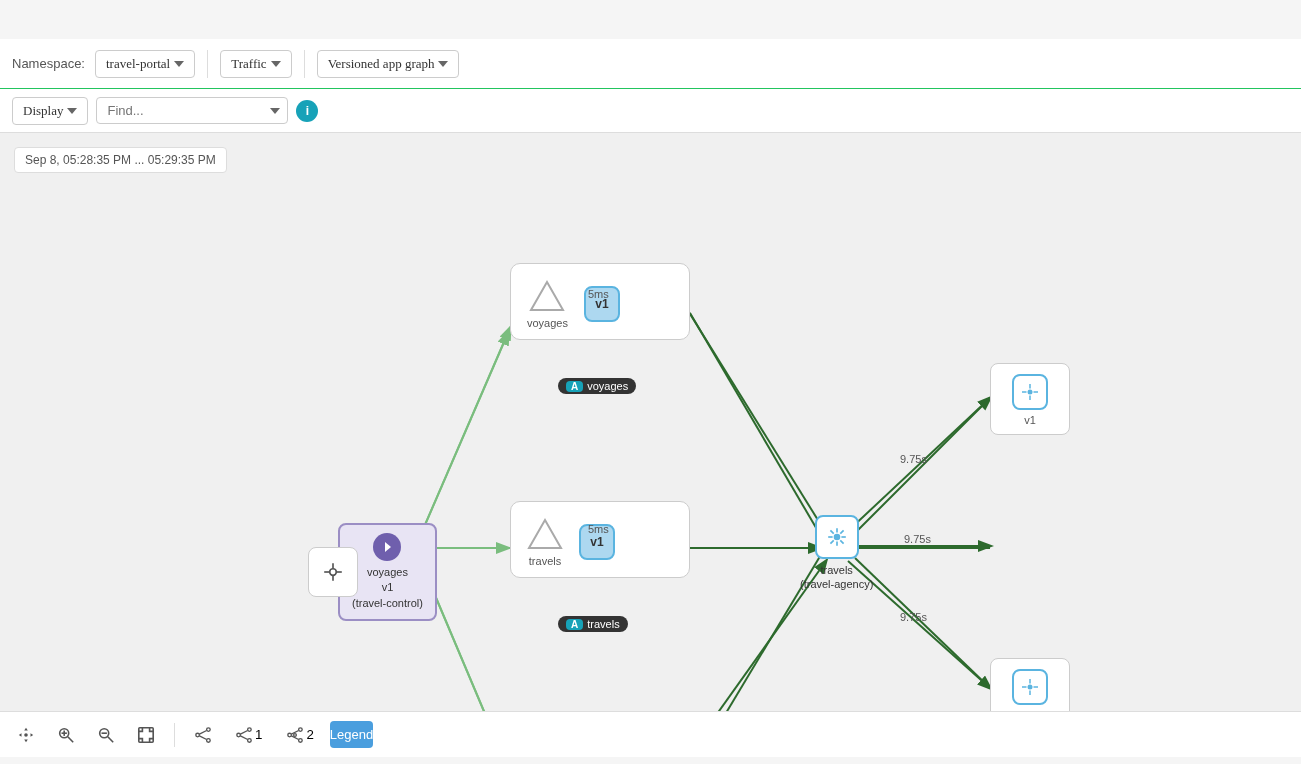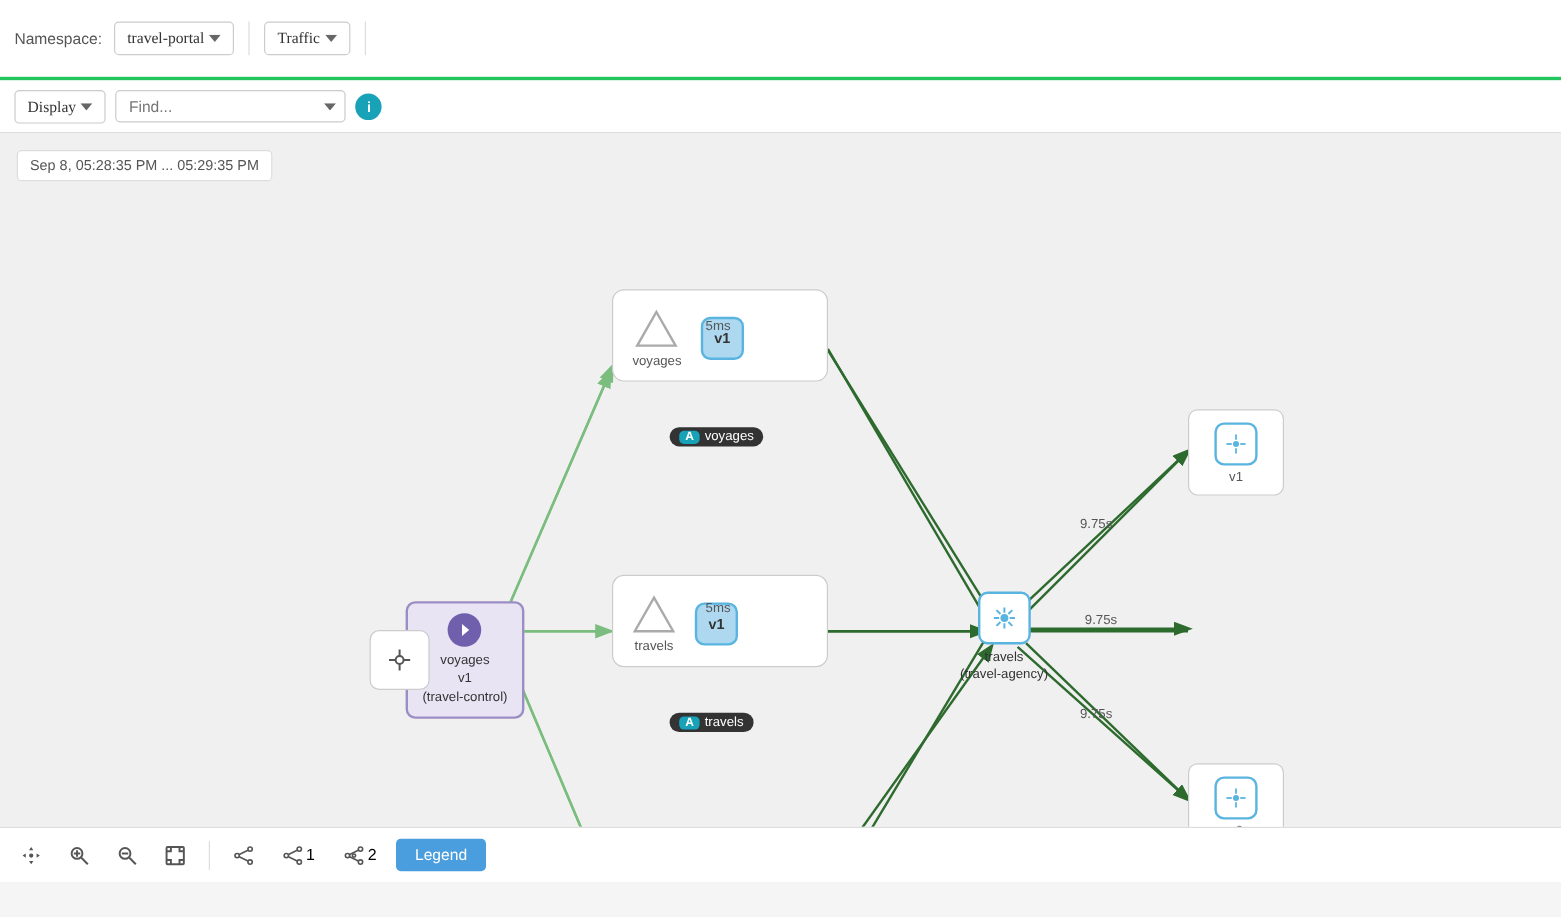--- a/index.html
+++ b/index.html
@@ -1,21 +1,21 @@
 <!DOCTYPE html>
 <html><head>
   <meta charset="utf-8">
   <style>
     * { box-sizing: border-box; margin: 0; padding: 0; }
     body { font-family: -apple-system, BlinkMacSystemFont, 'Segoe UI', sans-serif; background: #f5f5f5; font-size: 13px; color: #333; }
 
     .top-bar {
       display: flex; align-items: center; gap: 8px;
-      background: #fff; border-bottom: 3px solid #22c55e;
-      padding: 6px 12px; height: 67px;
+      background: #fff; border-bottom: 1px solid #22c55e;
+      padding: 6px 12px; height: 50px; margin-top: 39px;
     }
     .dropdown-btn {
       display: flex; align-items: center; gap: 4px;
       border: 1px solid #ccc; background: #fff;
       padding: 5px 10px; border-radius: 4px; cursor: pointer;
       font-size: 13px; color: #333; font-family: Liberation Serif, serif;
     }
     .separator { width: 1px; height: 28px; background: #ddd; margin: 0 4px; }
     .ns-label { font-size: 13px; color: #555; margin-right: 2px; }
 
@@ -112,21 +112,21 @@
     }
     .icon-btn {
       width: 32px; height: 32px; display: flex; align-items: center;
       justify-content: center; cursor: pointer; border-radius: 4px;
       border: none; background: transparent;
     }
     .icon-btn svg { width: 18px; height: 18px; }
 
     .legend-btn {
       background: #4a9ede; color: #fff; border: none;
-      border-radius: 4px; padding: 6px 16px; cursor: pointer;
+      border-radius: 4px; padding: 6px 0; cursor: pointer;
       font-size: 13px; font-weight: 500;
     }
 
     .edge-label {
       position: absolute;
       font-size: 11px; color: #555;
     }
 
     svg.graph-svg {
       position: absolute; top: 0; left: 0;
@@ -146,20 +146,26 @@
       </svg>
   </button>
   <div class="separator"></div>
   <button class="dropdown-btn">
     <span>Traffic</span>
     <svg width="10" height="6" viewBox="0 0 10 6">
         <path d="M0 0l5 6 5-6z" fill="#666"></path>
       </svg>
   </button>
   <div class="separator"></div>
+  <button class="dropdown-btn">
+    <span>Versioned app graph</span>
+    <svg width="10" height="6" viewBox="0 0 10 6">
+        <path d="M0 0l5 6 5-6z" fill="#666"></path>
+      </svg>
+  </button>
 </div>
 
 <div class="second-bar">
   <button class="dropdown-btn">
     <span>Display</span>
     <svg width="10" height="6" viewBox="0 0 10 6">
         <path d="M0 0l5 6 5-6z" fill="#666"></path>
       </svg>
   </button>
   <div style="position:relative; display:flex; align-items:center;">

